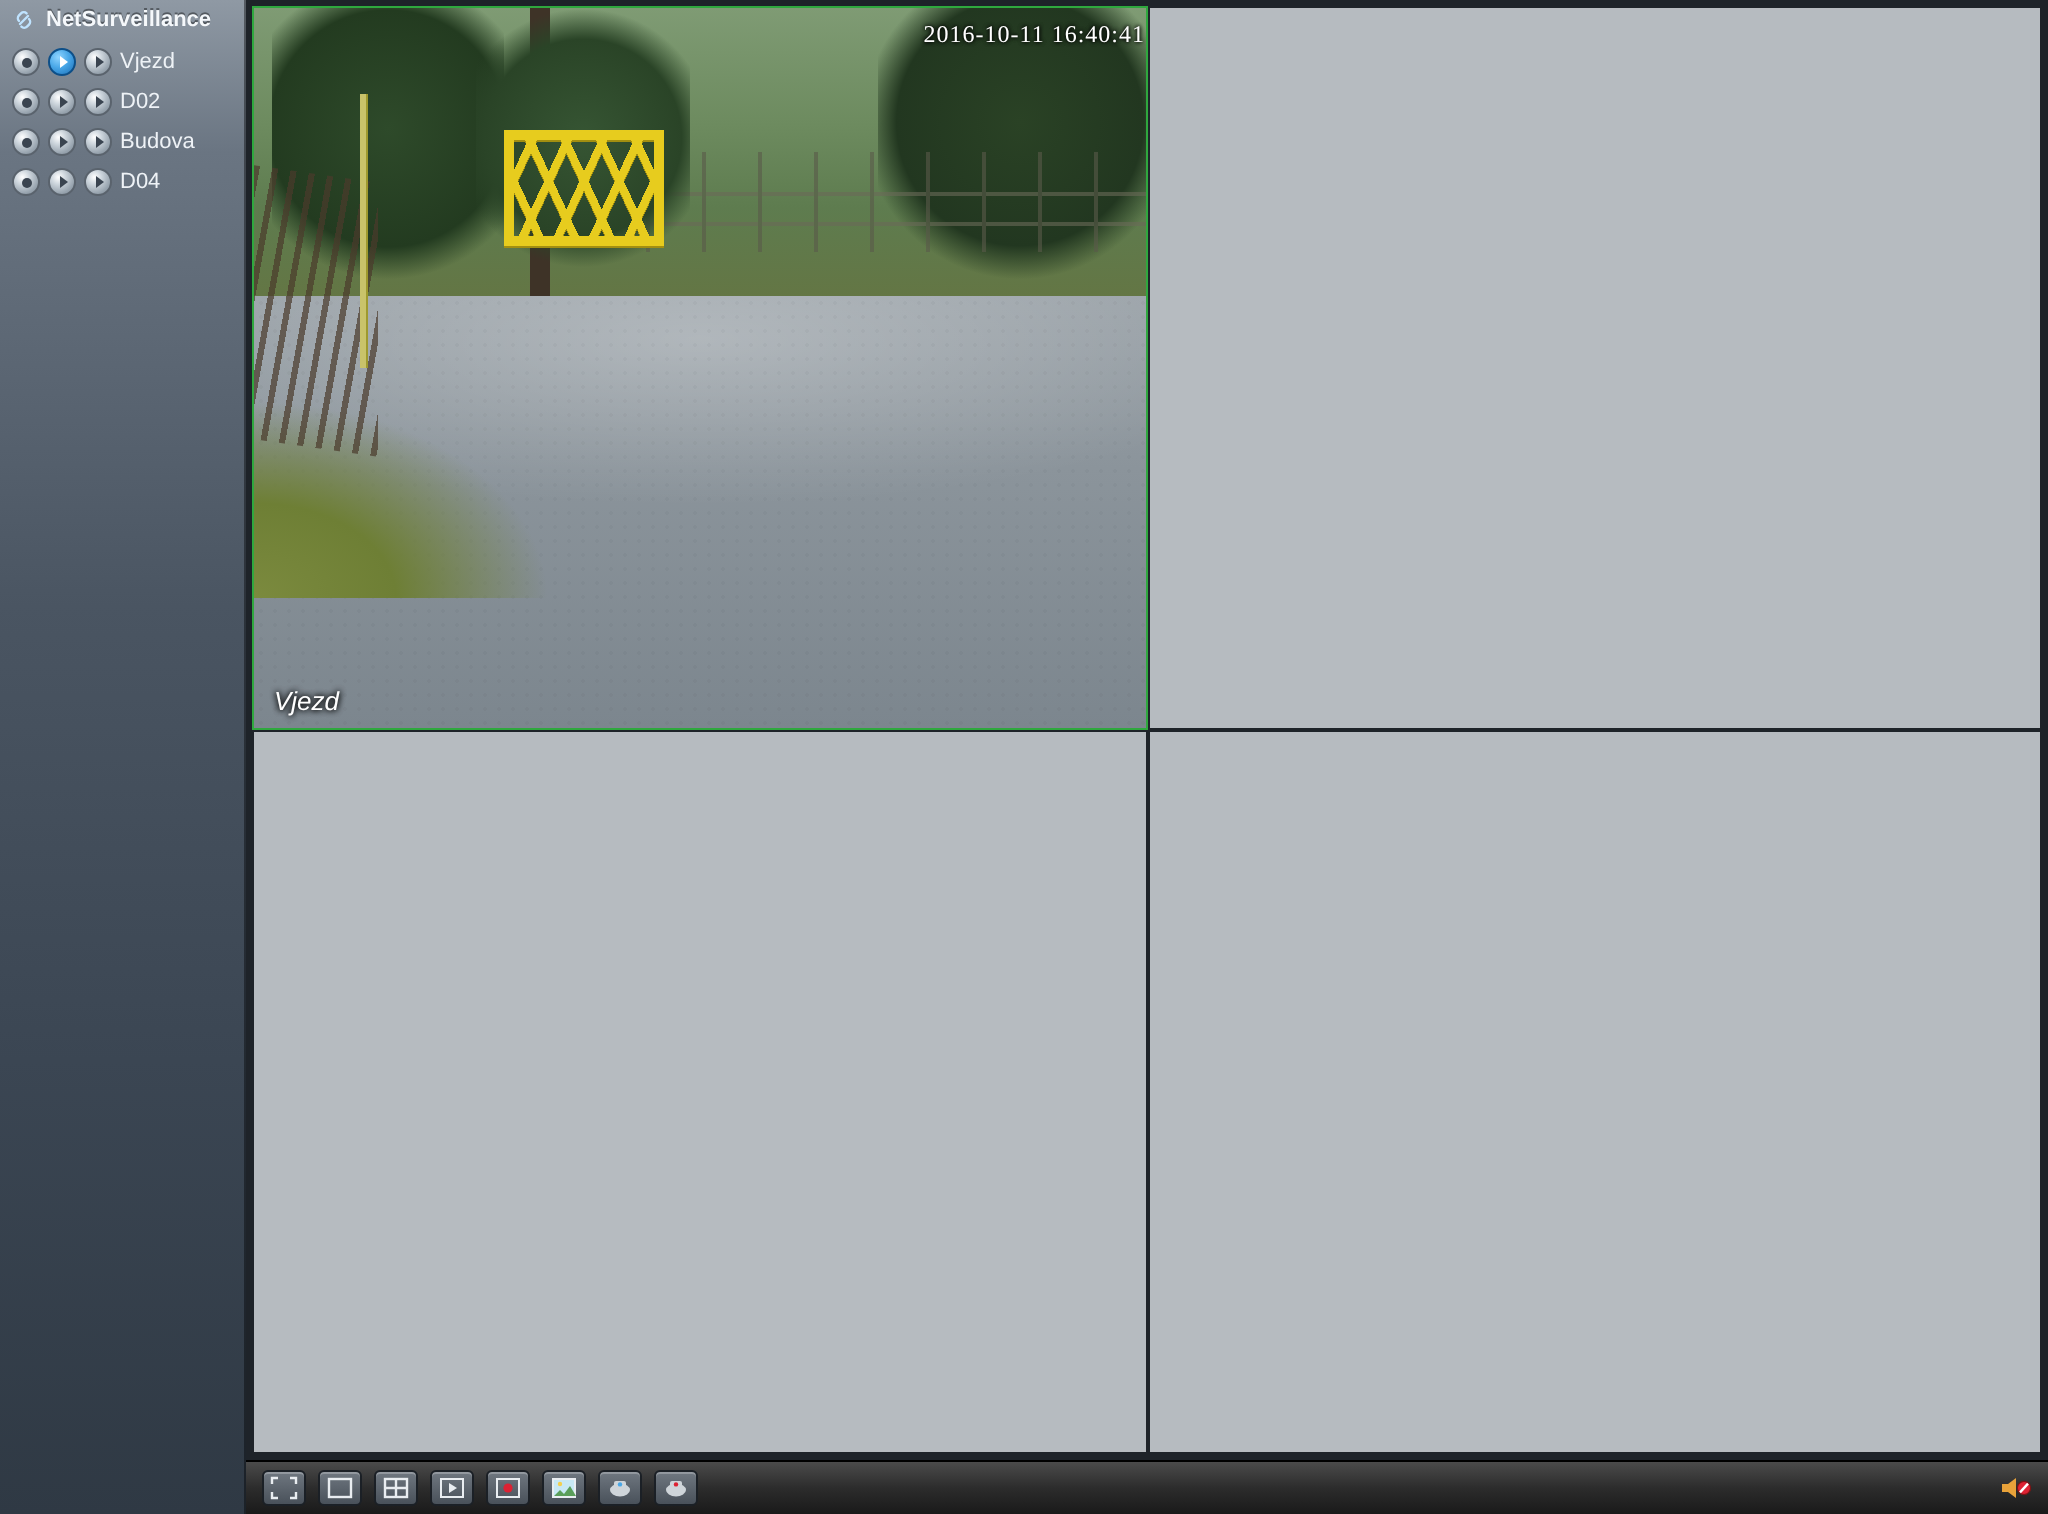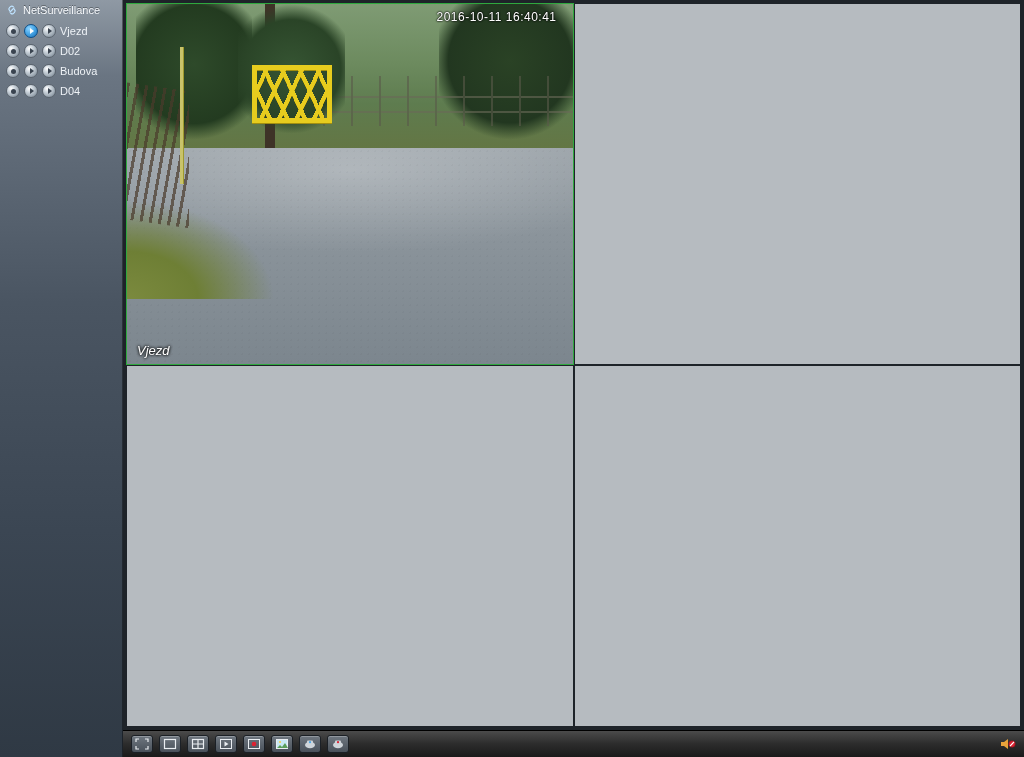--- a/index.html
+++ b/index.html
@@ -7,21 +7,21 @@
   
   .sidebar{
     width:123px;flex:0 0 123px;height:757px;
     background:linear-gradient(to bottom,#8f99a4 0%,#6a7582 10%,#4a5562 40%,#3b4653 70%,#2f3944 100%);
     color:#e8eef4;font-size:11px;
     box-shadow:inset -1px 0 0 rgba(0,0,0,.4);
   }
   .sb-title{
     display:flex;align-items:center;gap:5px;
     padding:4px 6px 3px 6px;
-    font-weight:normal;font-size:11px;color:#f5f8fb;
+    font-weight:bold;font-size:11px;color:#f5f8fb;
     text-shadow:0 -1px 0 rgba(0,0,0,.4);
   }
   .sb-title svg{width:12px;height:12px;}
   .sb-list{padding:3px 4px;}
   .sb-row{
     display:flex;align-items:center;gap:4px;
     padding:2px 2px;margin-bottom:2px;
     border-radius:2px;white-space:nowrap;
   }
   .circ-btn{
@@ -75,21 +75,21 @@
       linear-gradient(#e7cc1e,#e7cc1e) right/5px 100% no-repeat,
       linear-gradient(#e7cc1e,#e7cc1e) top/100% 5px no-repeat,
       linear-gradient(#e7cc1e,#e7cc1e) bottom/100% 5px no-repeat,
       repeating-linear-gradient(65deg,#e7cc1e 0 4px,transparent 4px 16px),
       repeating-linear-gradient(-65deg,#e7cc1e 0 4px,transparent 4px 16px);
     filter:drop-shadow(0 1px 0 #a38f10);}
   .fenceline{position:absolute;left:44%;top:20%;right:0;height:14%;
     background:repeating-linear-gradient(90deg,#5a5a4a 0 2px,transparent 2px 28px),
                linear-gradient(to bottom,transparent 40%,#6a6a58 40% 44%,transparent 44% 70%,#6a6a58 70% 74%,transparent 74%);
     opacity:.6;}
-  .ts{position:absolute;top:6px;right:16px;color:#fff;font-size:12px;font-family:Liberation Sans, sans-serif;letter-spacing:.5px;text-shadow:0 0 2px #000,0 0 2px #000;}
+  .ts{position:absolute;top:6px;right:0;color:#fff;font-size:12px;font-family:Liberation Serif, serif;letter-spacing:.5px;text-shadow:0 0 2px #000,0 0 2px #000;}
   .camlabel{position:absolute;left:10px;bottom:6px;color:#fff;font-size:13px;font-style:italic;text-shadow:0 0 3px #000,0 0 3px #000;}
   
   .toolbar{
     height:26px;flex:0 0 26px;
     background:linear-gradient(to bottom,#4b4b4b 0%,#2c2c2c 50%,#1a1a1a 100%);
     border-top:1px solid #000;
     padding:0 8px;
     display:flex;align-items:center;gap:6px;
   }
   .tbtn{

